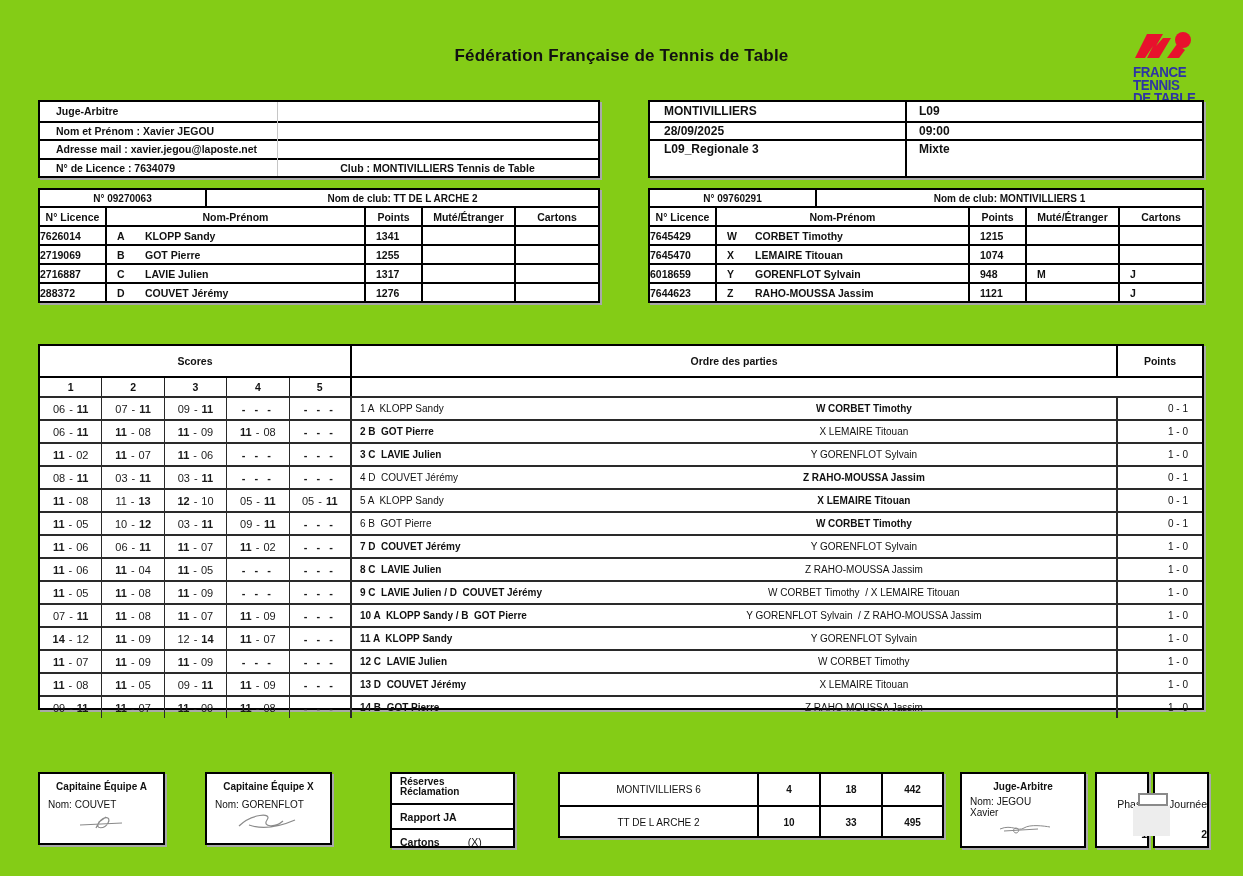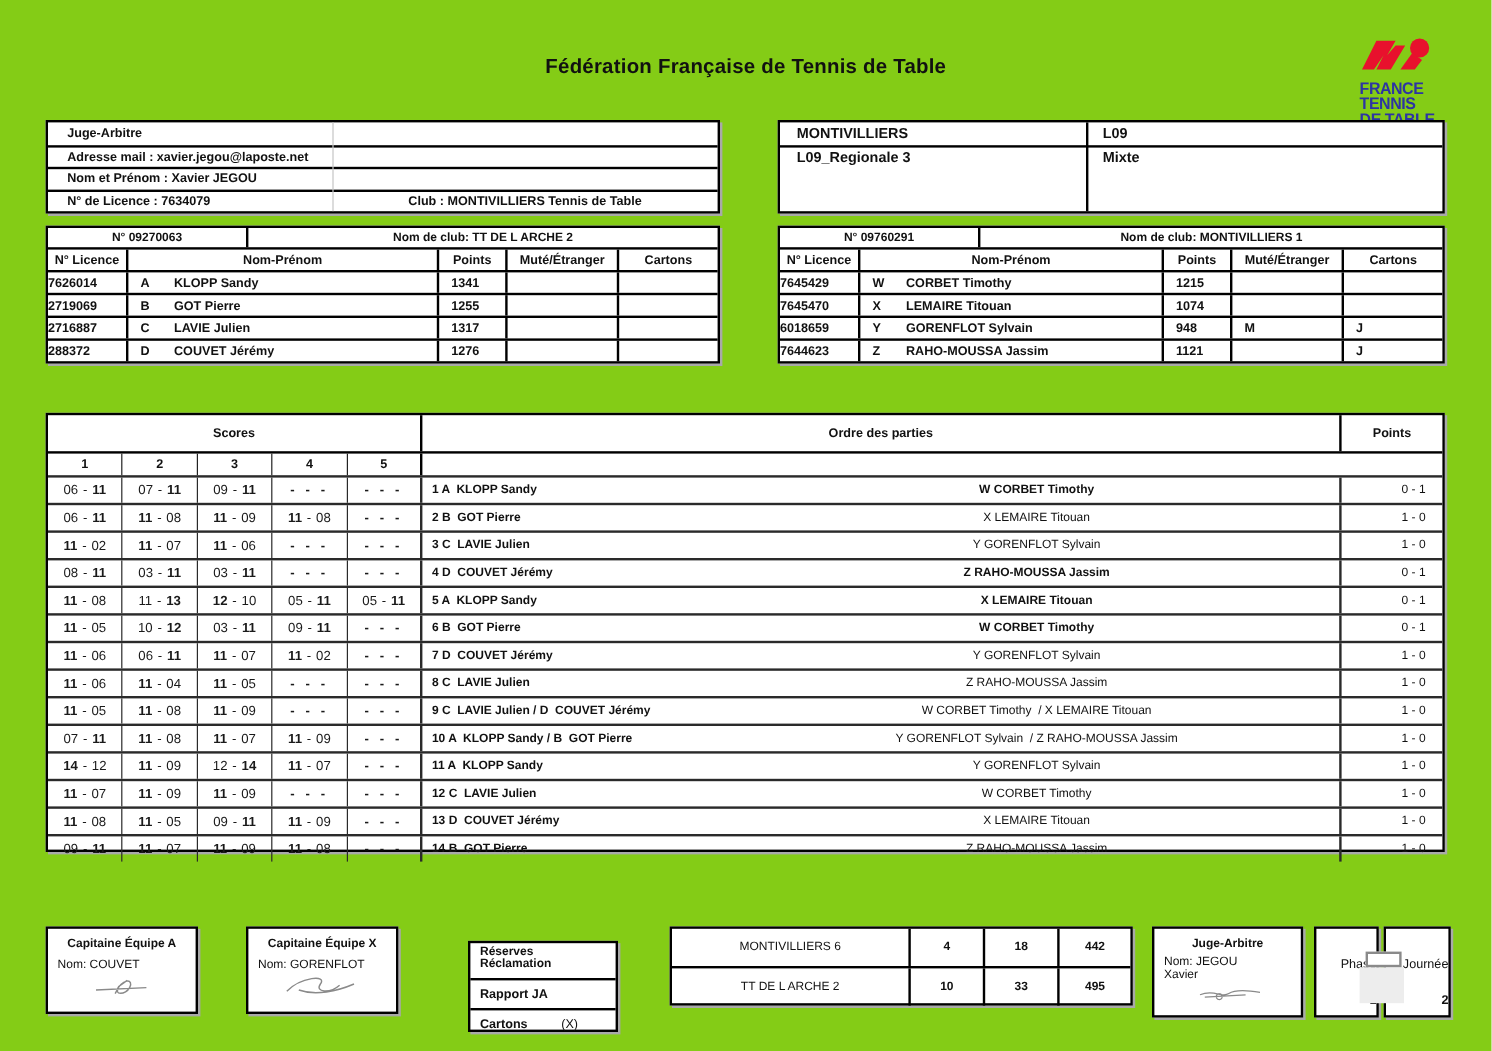--- a/index.html
+++ b/index.html
@@ -50,21 +50,21 @@
   .mhead1 div:nth-child(1),.mhead1 div:nth-child(2){border-right:2px solid #000;}
   .mhead2{display:grid;grid-template-columns:repeat(5,62.4px) 1fr 84px;height:18px;border-top:2px solid #000;}
   .mhead2 div{display:flex;align-items:center;justify-content:center;font-size:10.5px;font-weight:bold;border-right:1px solid #222;box-sizing:border-box;}
   .mhead2 div:nth-child(5){border-right:2px solid #000;}
   .mhead2 div.fill{border-right:none;}
   .mrow{display:grid;grid-template-columns:repeat(5,62.4px) 1fr 84px;height:21px;border-top:2px solid #2a2a2a;}
   .score-cell{display:flex;align-items:center;justify-content:center;font-size:11px;border-right:1px solid #2a2a2a;box-sizing:border-box;gap:4px;color:#1a1a1a;}
   .score-cell:nth-child(5){border-right:2px solid #2a2a2a;}
   .score-cell .dash3{letter-spacing:3px;font-weight:bold;}
   .ordre-cell{position:relative;display:flex;align-items:center;font-size:10px;border-right:2px solid #2a2a2a;box-sizing:border-box;}
-  .ordre-left{padding-left:8px;white-space:pre;font-weight:bold;}
+  .ordre-left{padding-left:8px;white-space:pre;}
   .ordre-right{position:absolute;left:47%;width:40%;text-align:center;white-space:pre;}
   .pts-cell{display:flex;align-items:center;justify-content:center;font-size:10px;margin-left:36px;}
   .mtotal{display:grid;grid-template-columns:1fr 84px;border-top:2px solid #000;height:21px;}
   .mtotal-label{display:flex;align-items:center;justify-content:center;font-size:10px;border-right:2px solid #000;padding-right:225px;box-sizing:border-box;}
   .mtotal-points{display:flex;align-items:center;justify-content:center;font-size:10px;}
 
   
   .sigbox .cap-title{text-align:center;font-size:10px;font-weight:bold;margin-top:7px;}
   .sigbox .cap-name{font-size:10px;margin:7px 0 0 8px;}
   .sigbox svg{display:block;margin:2px auto 0;}
@@ -101,35 +101,39 @@
       <div>TENNIS</div>
       <div>DE TABLE</div>
     </div>
     <div class="logo-rule"></div>
   </div>
 
   <div class="box" style="left:38px;top:100px;width:562px;height:78px;">
     <div class="ref-colline"></div>
     <div class="hdr-rows">
       <div class="hdr-row">Juge-Arbitre</div>
+      <div class="hdr-row">Nom et Prénom : Xavier JEGOU</div>
       <div class="hdr-row">Adresse mail : xavier.jegou@laposte.net</div>
-      <div class="hdr-row">Nom et Prénom : Xavier JEGOU</div>
       <div class="hdr-row ref-r4">
         <span class="c1">N° de Licence : 7634079</span>
         <span class="c2">Club : MONTIVILLIERS Tennis de Table</span>
       </div>
     </div>
   </div>
 
   <div class="box" style="left:648px;top:100px;width:556px;height:78px;">
     <div class="meta-colline"></div>
     <div class="hdr-rows">
       <div class="meta-row">
         <span>MONTIVILLIERS</span>
         <span>L09</span>
+      </div>
+      <div class="meta-row">
+        <span>28/09/2025</span>
+        <span>09:00</span>
       </div>
       <div class="meta-row">
         <span>L09_Regionale 3</span>
         <span>Mixte</span>
       </div>
     </div>
   </div>
 
   <div class="box troster" style="left:38px;top:188px;width:562px;">
     <div class="thead1">
@@ -680,21 +684,21 @@
   </div>
 
   <div class="box sigbox" style="left:205px;top:772px;width:127px;height:73px;">
     <div class="cap-title">Capitaine Équipe X</div>
     <div class="cap-name">Nom: GORENFLOT</div>
     <svg width="80" height="22" viewBox="0 0 80 22">
       <path d="M10 14 C22 2 44 0 38 8 C33 15 46 16 54 9 M20 13 C34 18 52 14 66 8" stroke="#8a8a8a" stroke-width="1.2" fill="none"></path>
     </svg>
   </div>
 
-  <div class="box resbox" style="left:390px;top:772px;width:125px;height:76px;margin-top:12px;">
+  <div class="box resbox" style="left:390px;top:772px;width:125px;height:76px;">
     <div class="r1">
       <div>Réserves</div>
       <div>Réclamation</div>
     </div>
     <div class="r2">Rapport JA</div>
     <div class="r3">
       <span>Cartons</span>
       <span class="mark">(X)</span>
     </div>
   </div>

